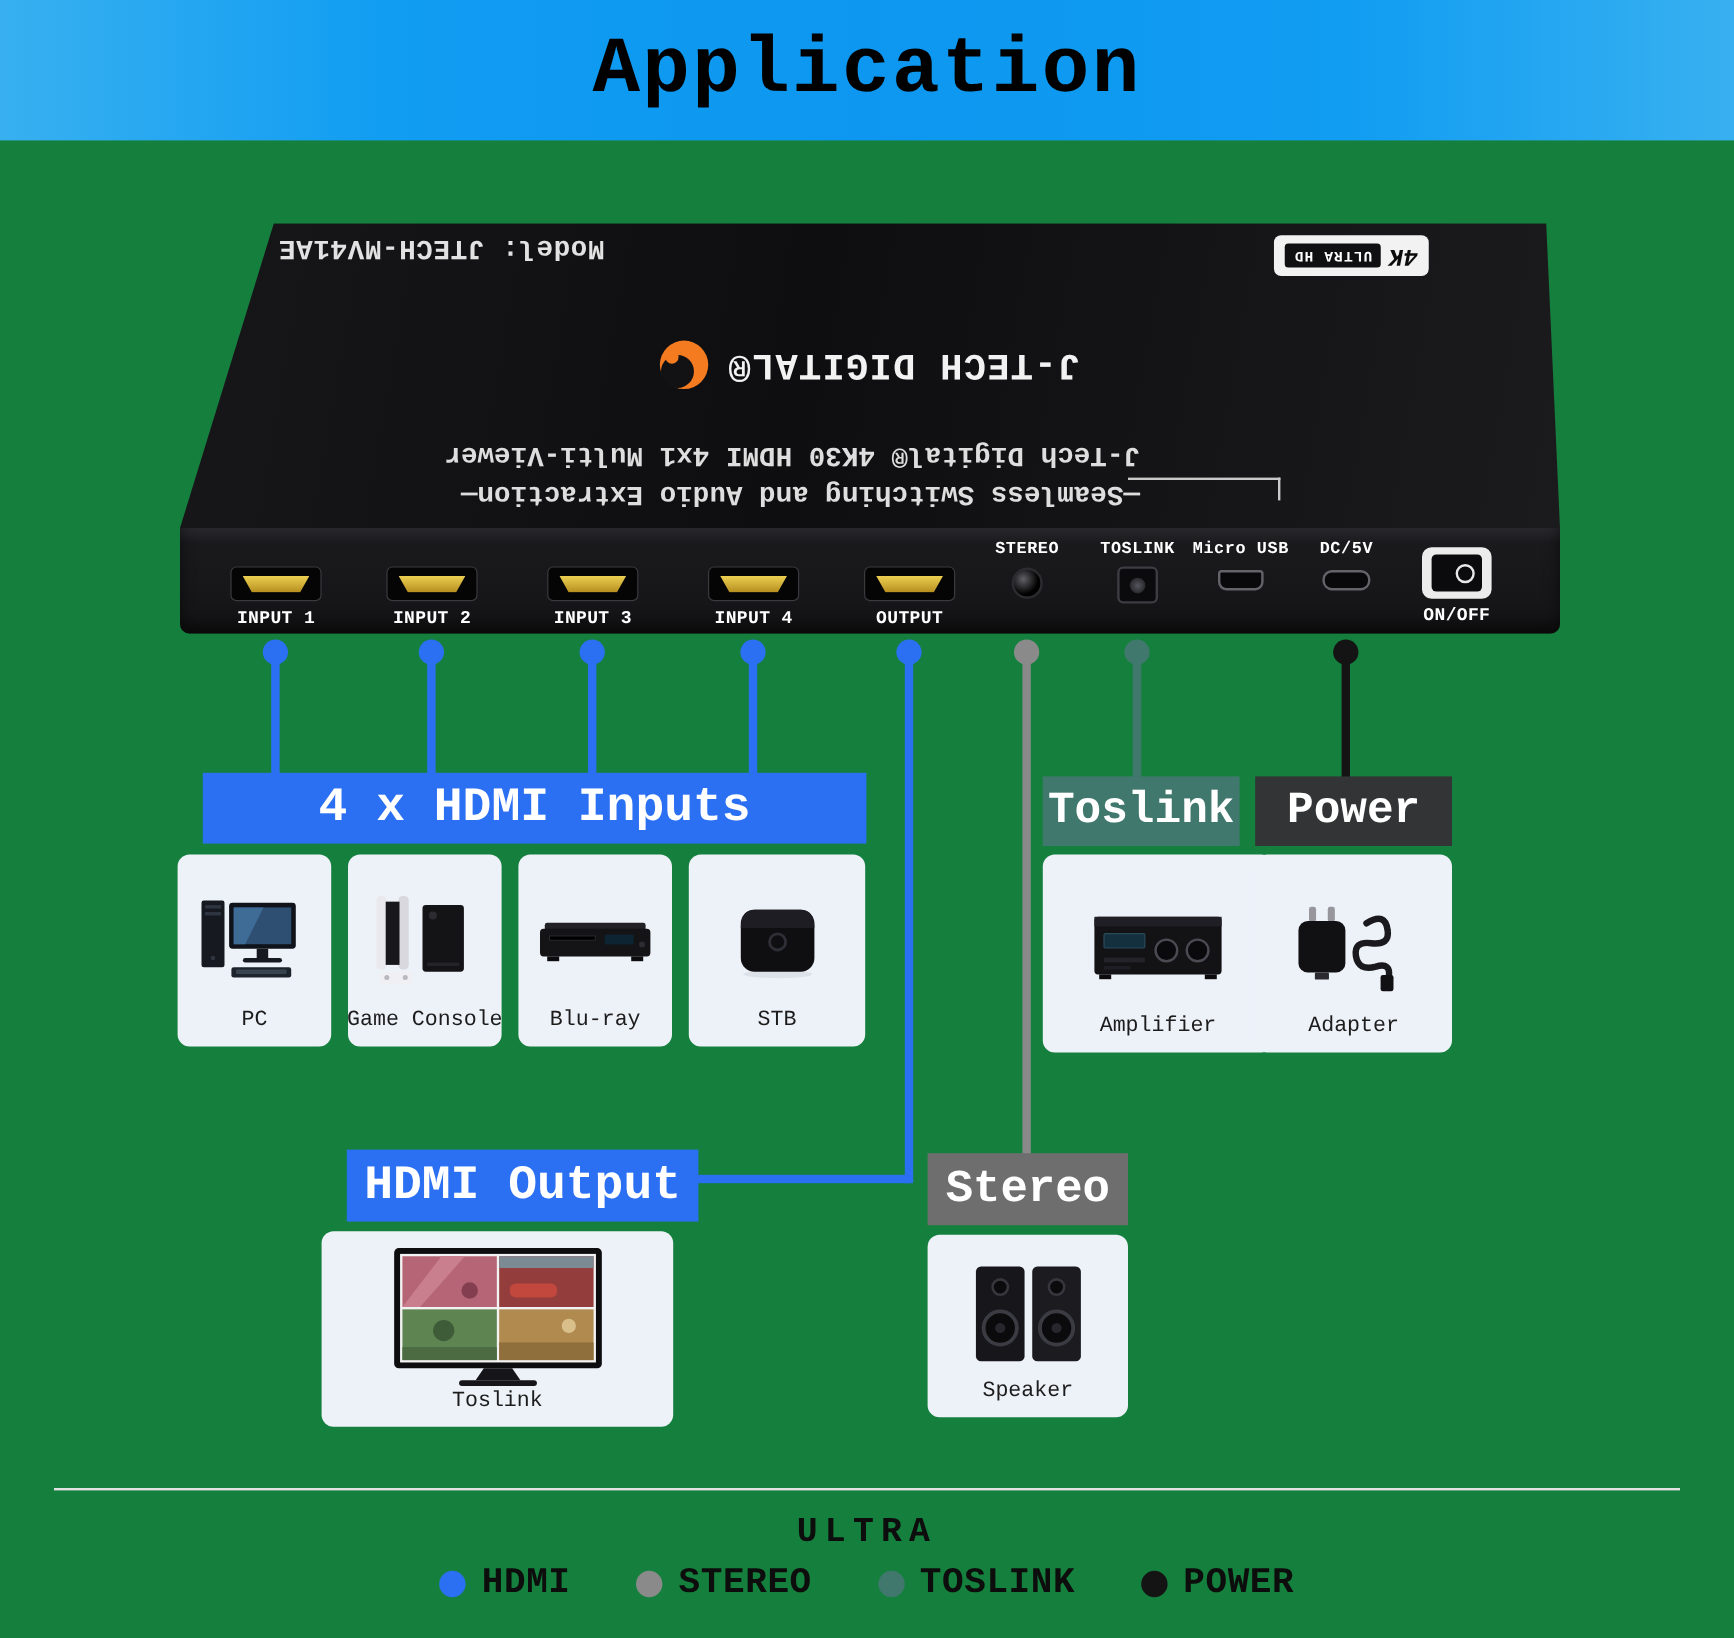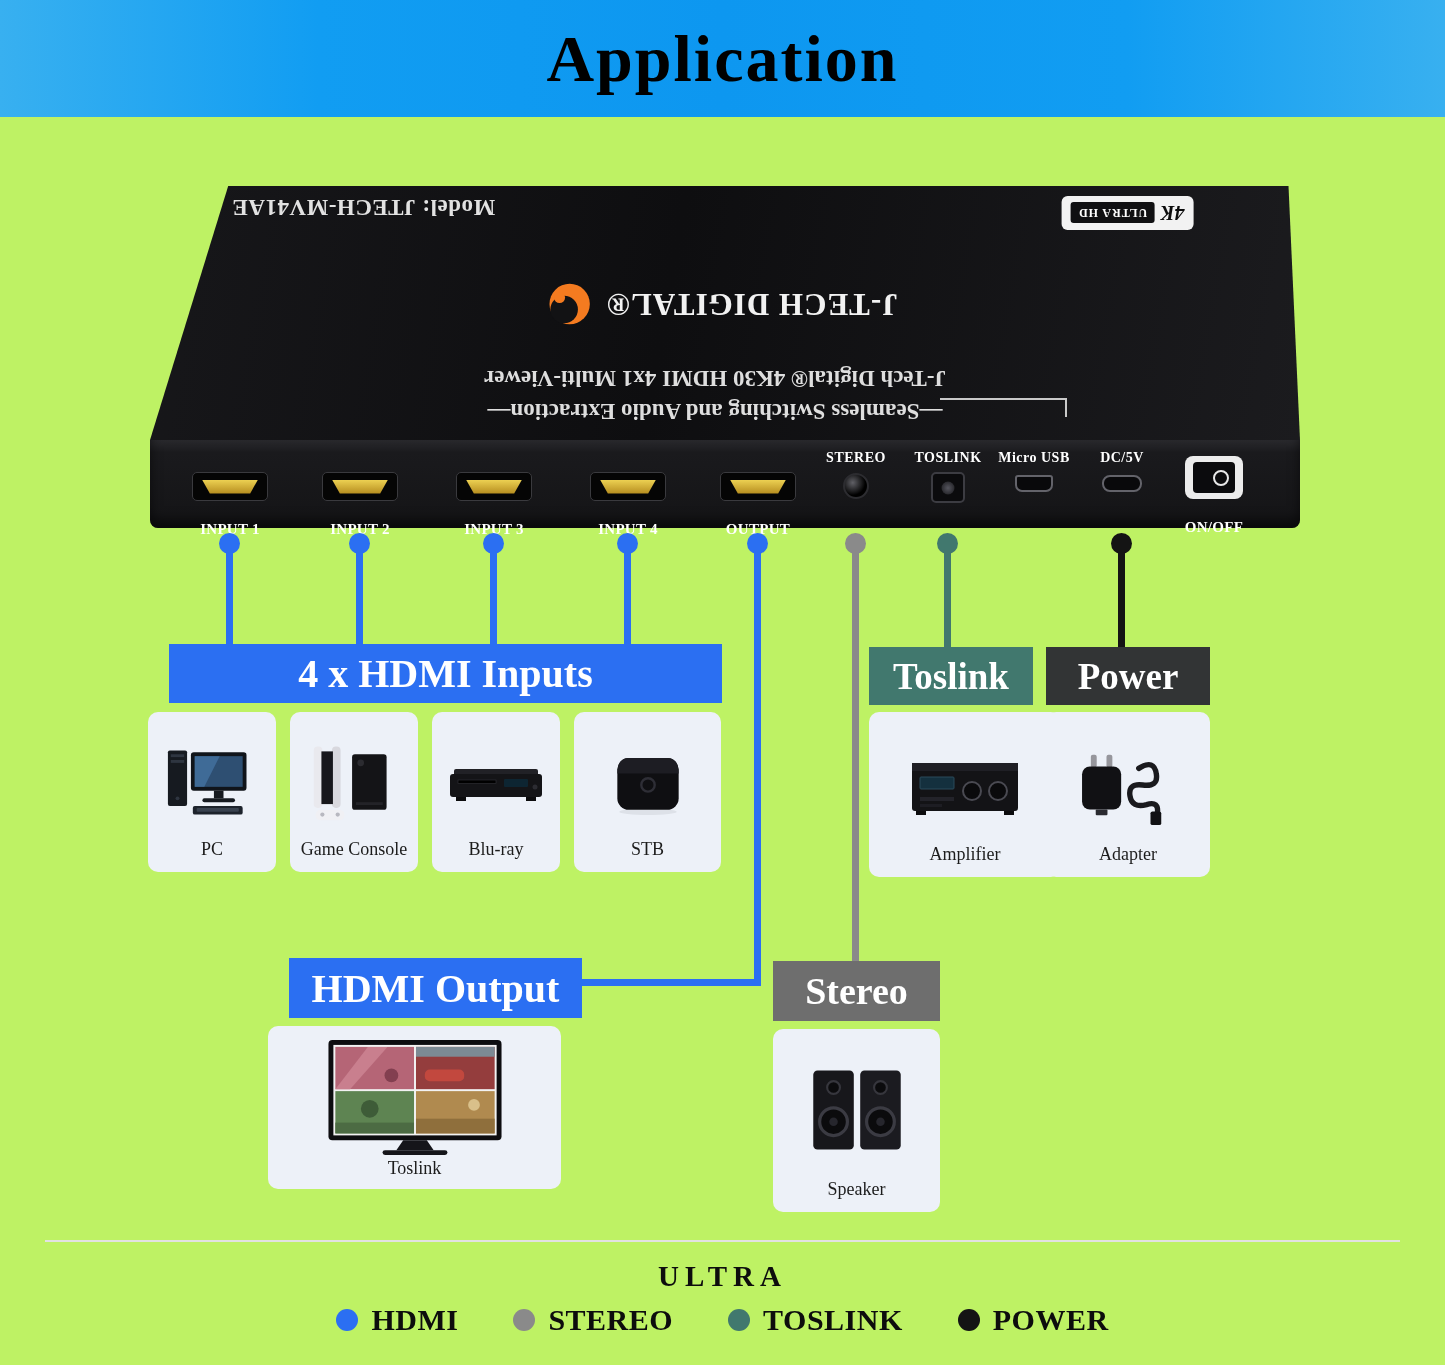--- a/index.html
+++ b/index.html
@@ -1,18 +1,18 @@
 <!DOCTYPE html>
 <html><head>
 <meta charset="utf-8">
 <style>
   html,body { margin:0; padding:0; background:#ffffff; }
   .canvas {
-    position:relative; width:1445px; height:1365px; background:#bef264;
-    font-family:Liberation Serif, serif; overflow:hidden;
+    position:relative; width:1445px; height:1365px; background:#15803d;
+    font-family:Liberation Mono, monospace; overflow:hidden;
   }
 
   
   .header {
     position:absolute; left:0; top:0; width:100%; height:117px;
     background:linear-gradient(90deg,#38b0f0 0%, #119df2 22%, #0d97f0 50%, #119df2 78%, #38b0f0 100%);
     display:flex; align-items:center; justify-content:center;
   }
   .header .title {
     color:#000; font-size:66px; font-weight:800; letter-spacing:2px;
@@ -42,21 +42,21 @@
   .brand { position:absolute; left:398px; top:96px; display:flex; align-items:center; gap:14px; }
   .brand-text { color:#f2f2f2; font-size:31px; font-weight:800; letter-spacing:1px; white-space:nowrap; }
   .desc { position:absolute; left:330px; top:176px; width:470px; text-align:center; color:#dedede; font-size:23px; font-weight:600; line-height:33px; }
   .desc div { white-space:nowrap; }
   .desc-bracket { position:absolute; left:790px; top:212px; width:125px; height:17px; border-top:2px solid #c9c9c9; border-right:2px solid #c9c9c9; }
 
   
   .port { position:absolute; top:0; width:96px; display:flex; flex-direction:column; align-items:center; }
   .hdmi-shell { margin-top:32px; width:74px; height:27px; background:#050505; border:1px solid #3a3a3e; border-radius:5px; display:flex; align-items:center; justify-content:center; }
   .hdmi-pin { width:56px; height:14px; background:linear-gradient(180deg,#ecd052,#b58c1e); clip-path:polygon(0 0,100% 0,86% 100%,14% 100%); }
-  .plabel { margin-top:20px; font-size:15px; font-weight:bold; color:#ffffff; letter-spacing:0.3px; white-space:nowrap; }
+  .plabel { margin-top:6px; font-size:15px; font-weight:bold; color:#ffffff; letter-spacing:0.3px; white-space:nowrap; }
   .plabel-top { margin-top:10px; font-size:14px; font-weight:bold; color:#ffffff; letter-spacing:0.5px; white-space:nowrap; }
   .jack { margin-top:7px; width:22px; height:22px; border-radius:50%; background:radial-gradient(circle at 35% 35%, #606066, #000 62%); border:2px solid #2c2c30; }
   .tosport { margin-top:6px; width:30px; height:27px; background:#0b0b0d; border:2px solid #3c3c42; border-radius:5px; position:relative; }
   .tosport::after { content:""; position:absolute; left:50%; top:50%; transform:translate(-50%,-50%); width:13px; height:13px; border-radius:50%; background:radial-gradient(circle,#55555e,#17171a); }
   .musbport { margin-top:9px; width:34px; height:13px; background:#09090b; border:2px solid #63636a; border-radius:3px 3px 7px 7px; }
   .dcport { margin-top:9px; width:36px; height:13px; background:#09090b; border:2px solid #63636a; border-radius:8px; }
   .rocker { margin-top:16px; width:58px; height:43px; background:#ececec; border-radius:8px; display:flex; align-items:center; justify-content:center; }
   .rocker-in { width:42px; height:31px; background:#0b0b0d; border-radius:4px; position:relative; }
   .rocker-o { position:absolute; right:6px; top:8px; width:12px; height:12px; border:2px solid #e8e8e8; border-radius:50%; }
 
@@ -323,21 +323,21 @@
         <polygon points="78,102 102,102 109,112 71,112" fill="#15151a"></polygon>
         <rect x="57" y="112" width="66" height="5" rx="2.5" fill="#15151a"></rect>
       </svg>
     </div>
     <div class="card-label">Toslink</div>
   </div>
 
   <div class="banner banner-gray" style="left:773px; top:961px; width:167px; height:60px; font-size:38px;">
     <span>Stereo</span>
   </div>
-  <div class="card" style="left:773px; top:1029px; width:167px; height:183px">
+  <div class="card" style="left:773px; top:1029px; width:167px; height:152px">
     <div class="icon-wrap">
       <svg width="96" height="86" viewBox="0 0 90 80">
         <rect x="4" y="2" width="38" height="74" rx="4" fill="#17171b"></rect>
         <rect x="48" y="2" width="38" height="74" rx="4" fill="#1b1b20"></rect>
         <circle cx="23" cy="18" r="6" fill="#0b0b0d" stroke="#36363d" stroke-width="2"></circle>
         <circle cx="67" cy="18" r="6" fill="#0b0b0d" stroke="#36363d" stroke-width="2"></circle>
         <circle cx="23" cy="50" r="13" fill="#0b0b0d" stroke="#3b3b43" stroke-width="3"></circle>
         <circle cx="67" cy="50" r="13" fill="#0b0b0d" stroke="#3b3b43" stroke-width="3"></circle>
         <circle cx="23" cy="50" r="4" fill="#26262d"></circle>
         <circle cx="67" cy="50" r="4" fill="#26262d"></circle>

